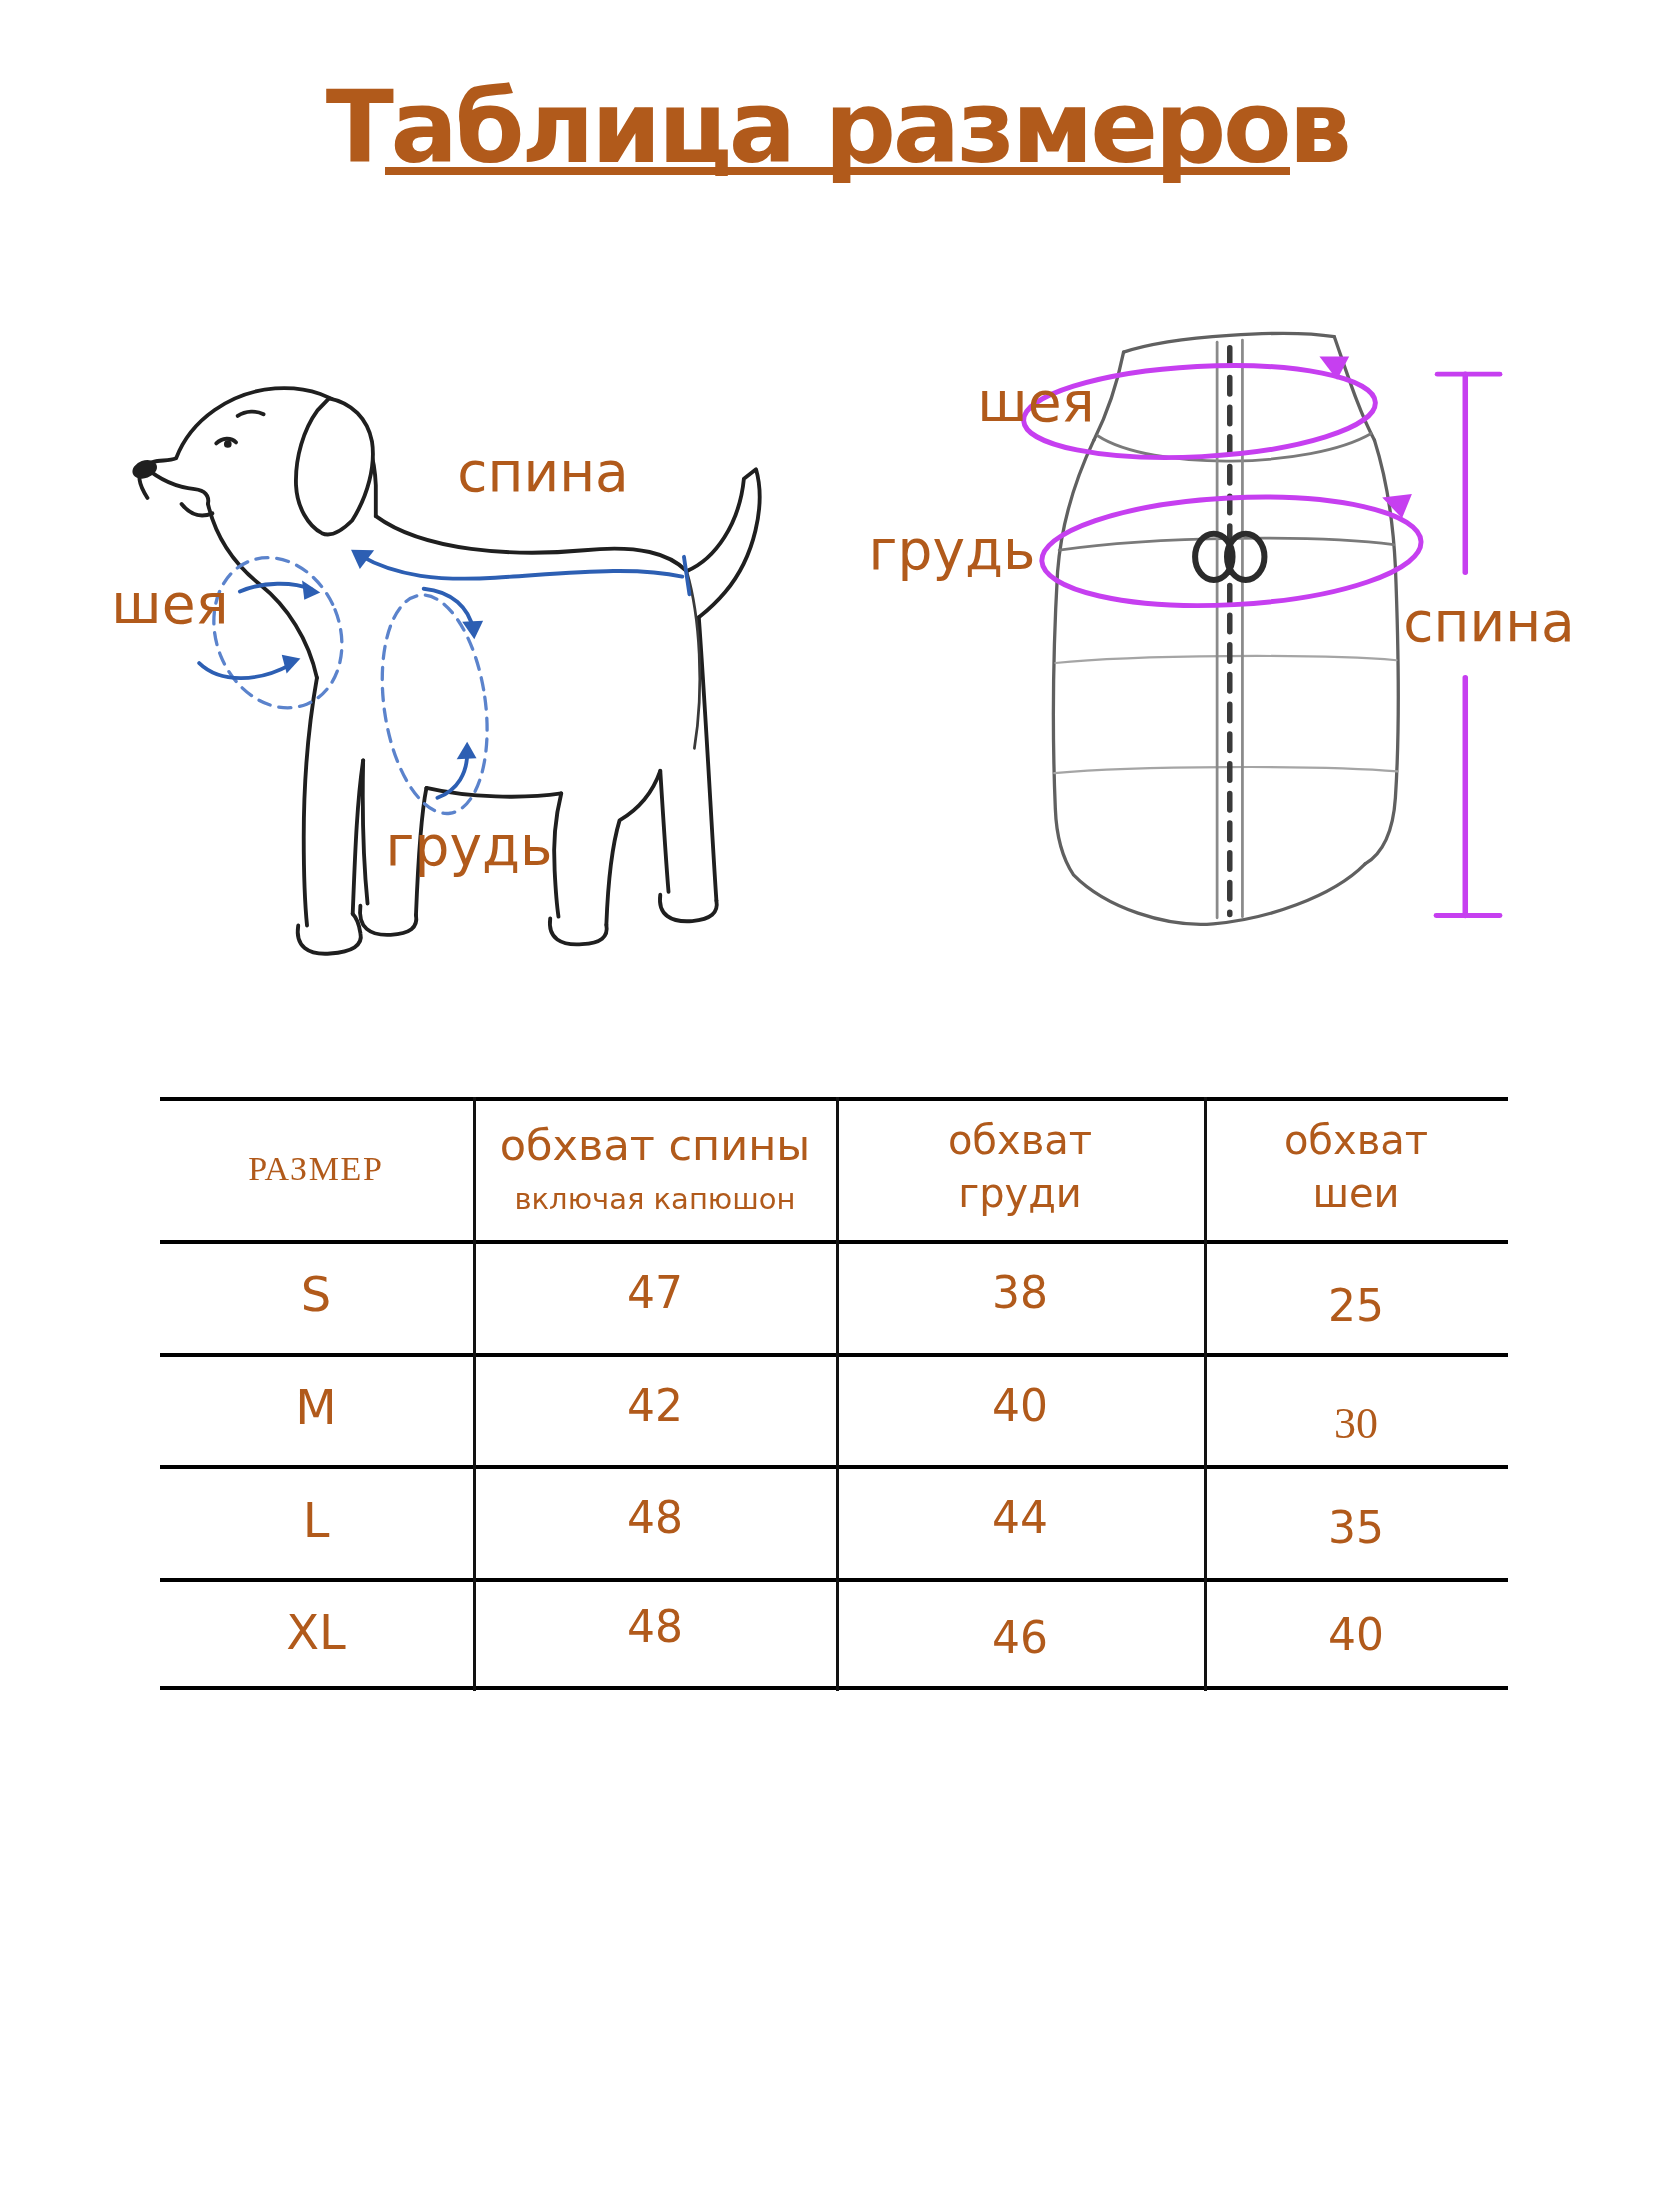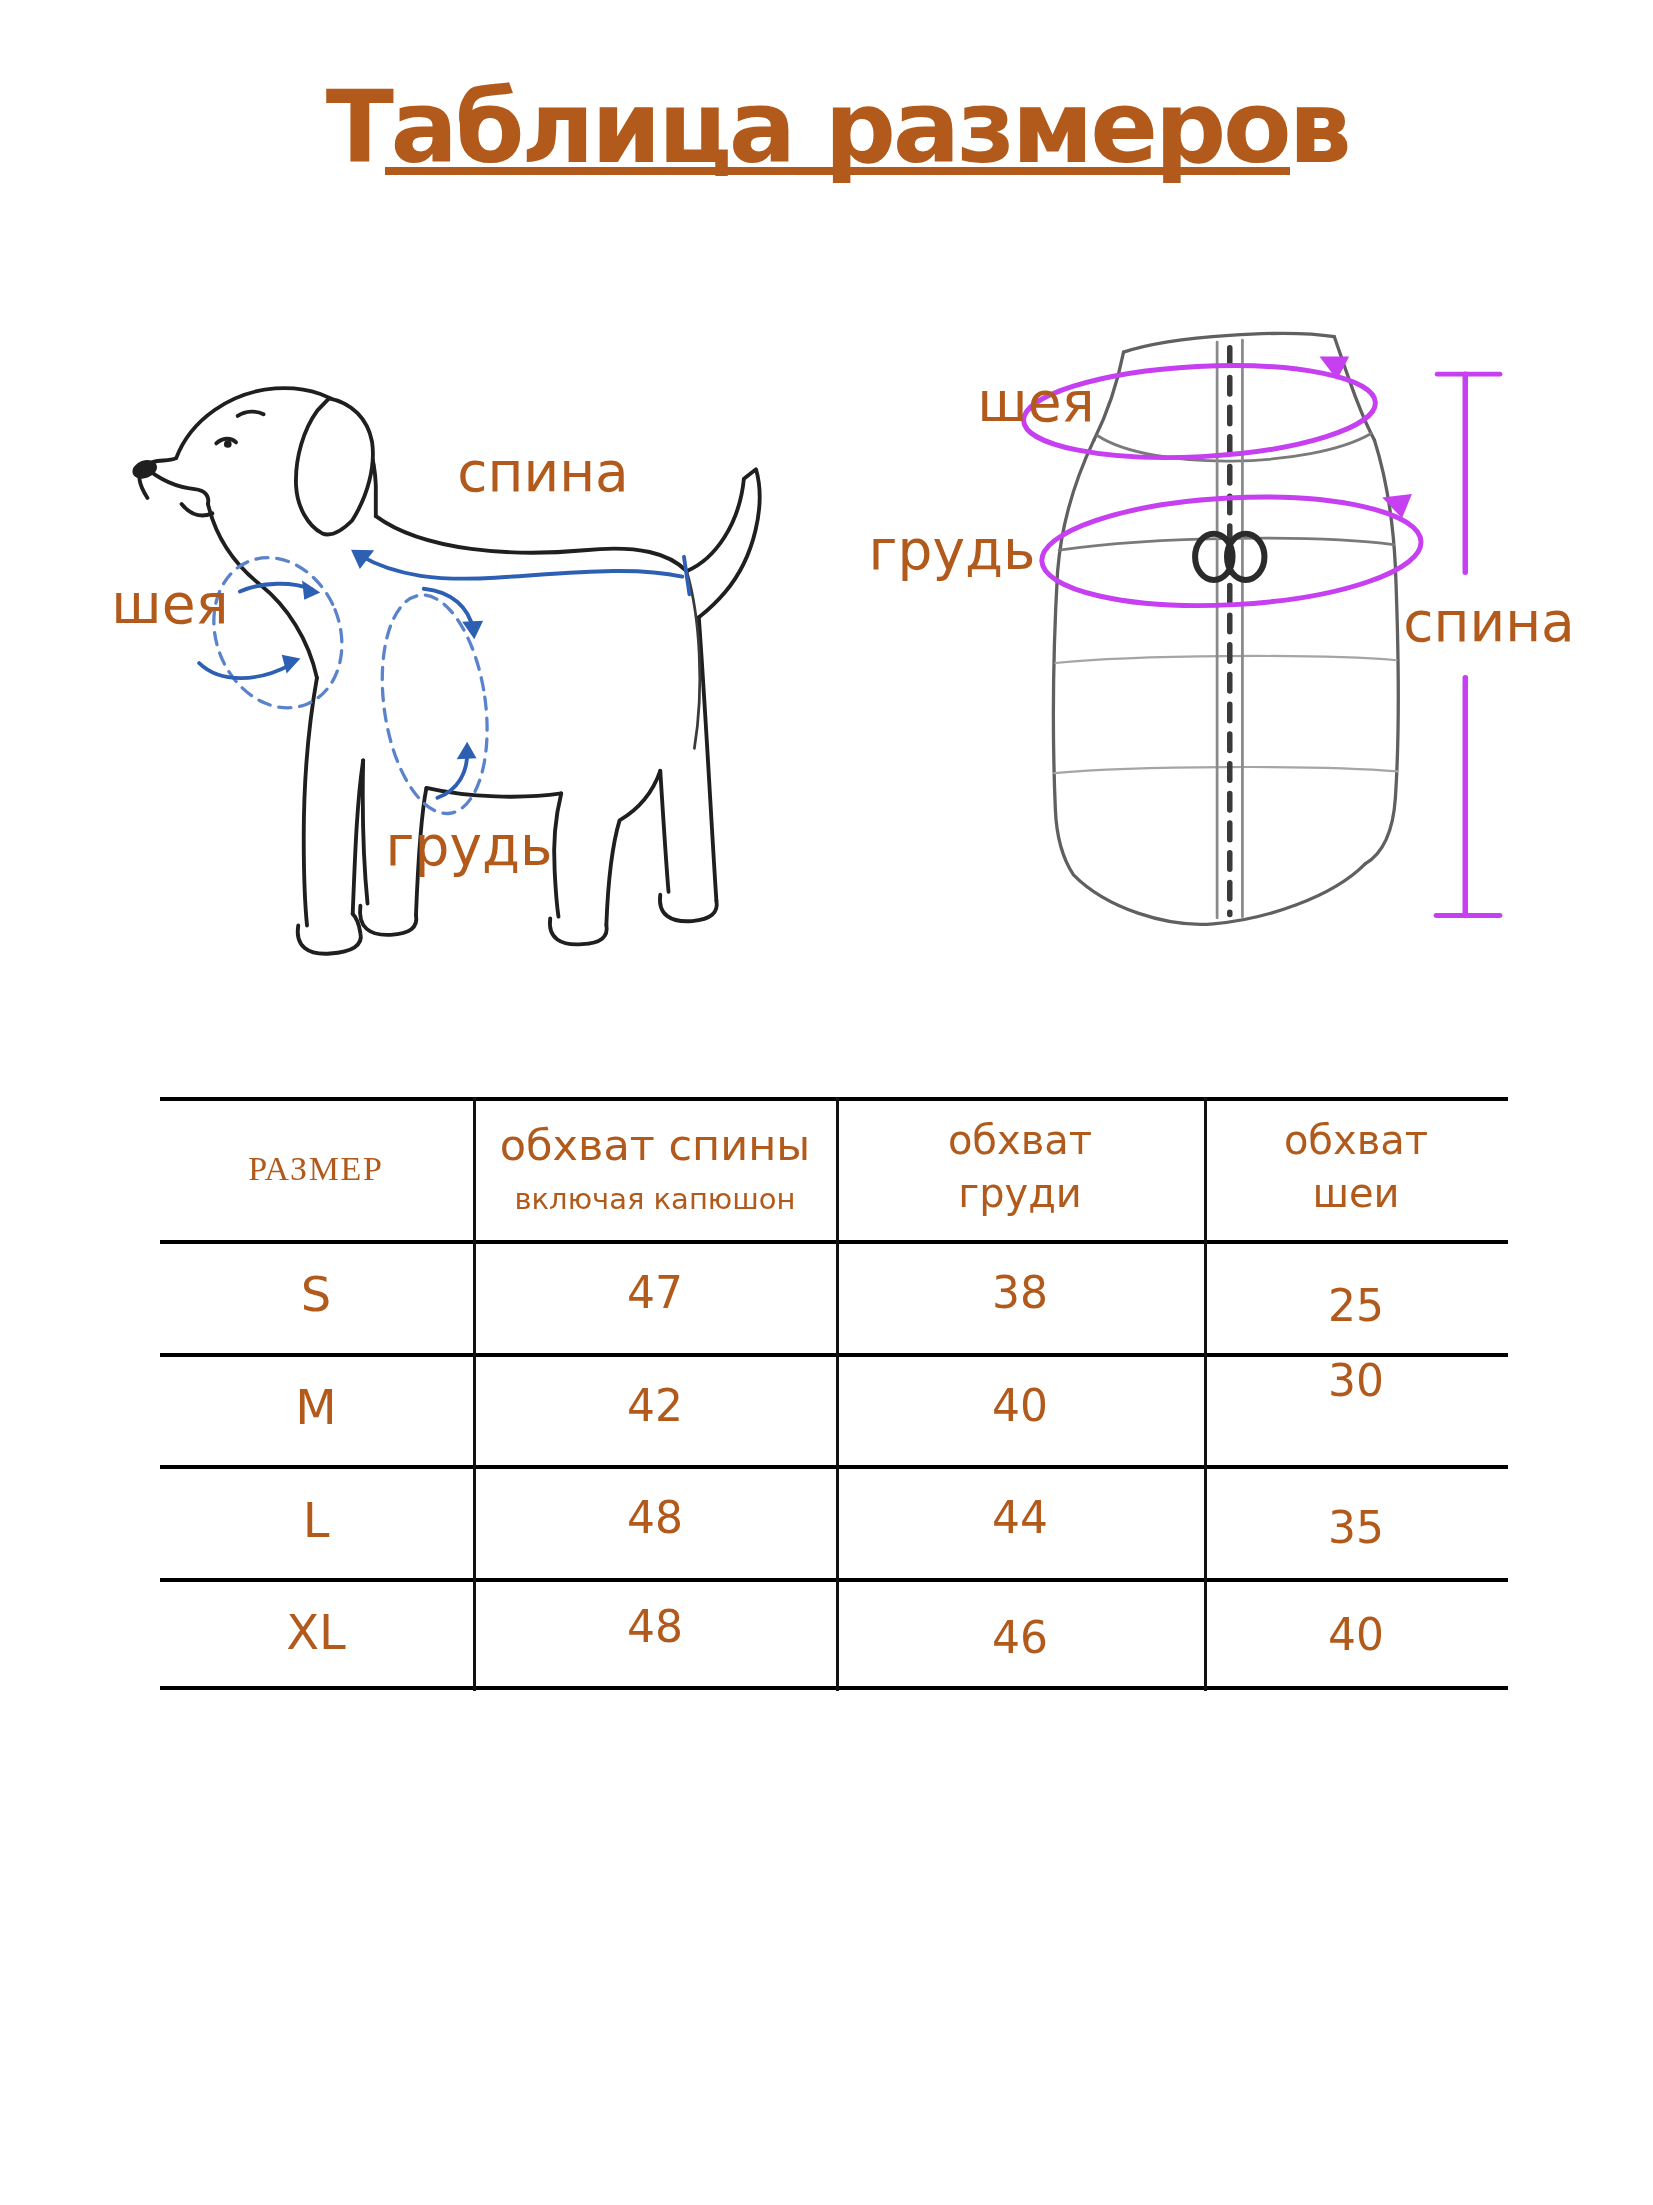--- a/index.html
+++ b/index.html
@@ -182,21 +182,21 @@
     <div class="abs center th" style="left:1356px;top:1193px;">шеи</div>
 
     <div class="abs center size" style="left:316px;top:1294px;">S</div>
     <div class="abs center cell" style="left:655px;top:1292px;">47</div>
     <div class="abs center cell" style="left:1020px;top:1292px;">38</div>
     <div class="abs center cell" style="left:1356px;top:1305px;">25</div>
 
     <div class="abs center size" style="left:316px;top:1407px;">M</div>
     <div class="abs center cell" style="left:655px;top:1405px;">42</div>
     <div class="abs center cell" style="left:1020px;top:1405px;">40</div>
-    <div class="abs center cell" style="left:1356px;top:1380px;">30</div>
+    <div class="abs center cell" style="left:1356px;top:1423px;font-family:Liberation Serif, serif;">30</div>
 
     <div class="abs center size" style="left:316px;top:1520px;">L</div>
     <div class="abs center cell" style="left:655px;top:1517px;">48</div>
     <div class="abs center cell" style="left:1020px;top:1517px;">44</div>
     <div class="abs center cell" style="left:1356px;top:1527px;">35</div>
 
     <div class="abs center size" style="left:316px;top:1632px;">XL</div>
     <div class="abs center cell" style="left:655px;top:1626px;">48</div>
     <div class="abs center cell" style="left:1020px;top:1637px;">46</div>
     <div class="abs center cell" style="left:1356px;top:1634px;">40</div>

